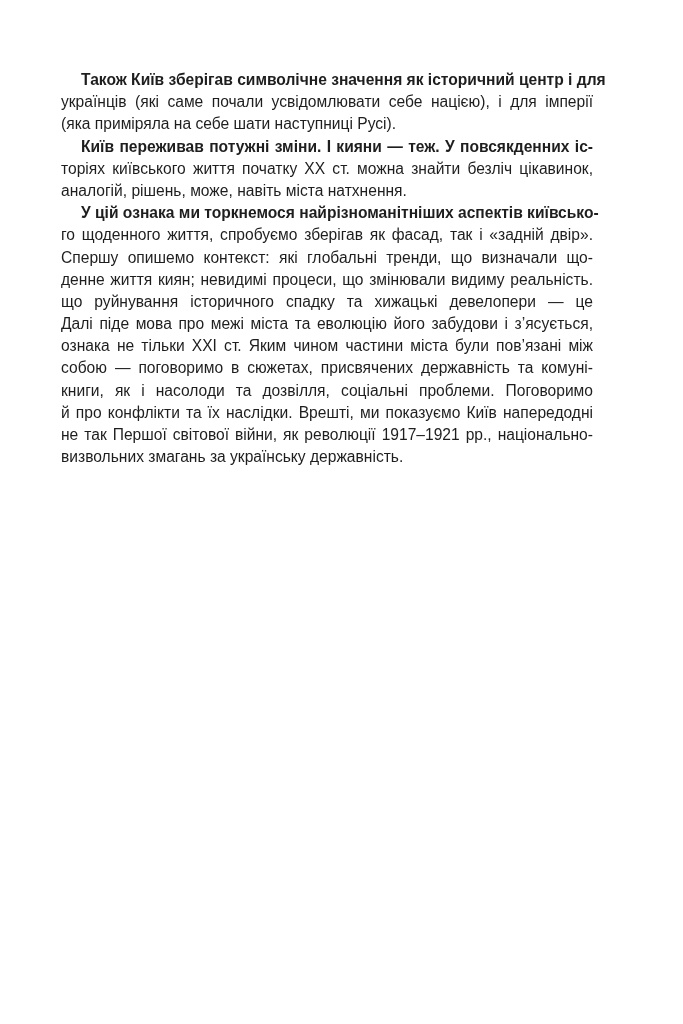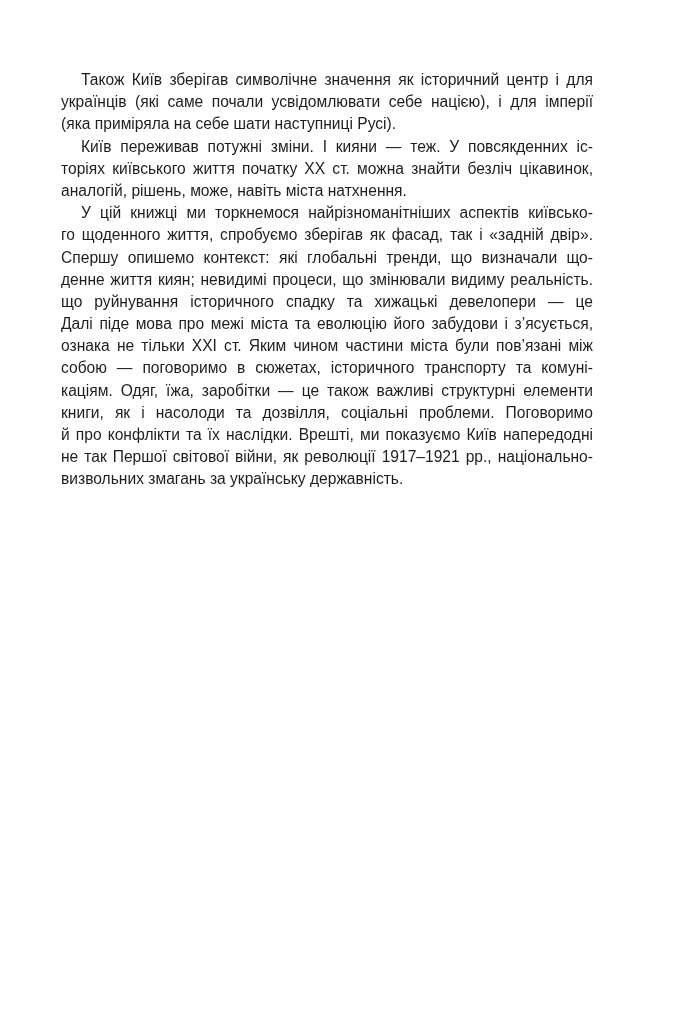--- a/index.html
+++ b/index.html
@@ -15,44 +15,43 @@
       color: #1e1e1e;
     }
     .line {
       display: block;
       white-space: nowrap;
       text-align: justify;
       text-align-last: justify;
       height: 22.2px;
     }
     .line.last { text-align-last: left; }
-    .line.indent { padding-left: 20px; }
+    .line.indent { padding-left: 20px; font-weight: bold; }
   </style>
 </head>
 <body>
 
 <div class="page">
   <div>
     <span class="line indent">Також Київ зберігав символічне значення як історичний центр і для</span>
     <span class="line">українців (які саме почали усвідомлювати себе нацією), і для імперії</span>
     <span class="line last">(яка приміряла на себе шати наступниці Русі).</span>
   </div>
   <div>
     <span class="line indent">Київ переживав потужні зміни. І кияни — теж. У повсякденних іс-</span>
     <span class="line">торіях київського життя початку XX ст. можна знайти безліч цікавинок,</span>
     <span class="line last">аналогій, рішень, може, навіть міста натхнення.</span>
   </div>
   <div>
-    <span class="line indent">У цій книжці ми торкнемося найрізноманітніших аспектів київсько-</span>
+    <span class="line indent">У цій ознака ми торкнемося найрізноманітніших аспектів київсько-</span>
     <span class="line">го щоденного життя, спробуємо зберігав як фасад, так і «задній двір».</span>
     <span class="line">Спершу опишемо контекст: які глобальні тренди, що визначали що-</span>
     <span class="line">денне життя киян; невидимі процеси, що змінювали видиму реальність.</span>
     <span class="line">що руйнування історичного спадку та хижацькі девелопери — це</span>
     <span class="line">Далі піде мова про межі міста та еволюцію його забудови і з’ясується,</span>
     <span class="line">ознака не тільки XXI ст. Яким чином частини міста були пов’язані між</span>
-    <span class="line">собою — поговоримо в сюжетах, історичного транспорту та комуні-</span>
-    <span class="line">каціям. Одяг, їжа, заробітки — це також важливі структурні елементи</span>
+    <span class="line">собою — поговоримо в сюжетах, присвячених державність та комуні-</span>
     <span class="line">книги, як і насолоди та дозвілля, соціальні проблеми. Поговоримо</span>
     <span class="line">й про конфлікти та їх наслідки. Врешті, ми показуємо Київ напередодні</span>
     <span class="line">не так Першої світової війни, як революції 1917–1921 рр., національно-</span>
     <span class="line last">визвольних змагань за українську державність.</span>
   </div>
 </div>
 
 </body></html>

